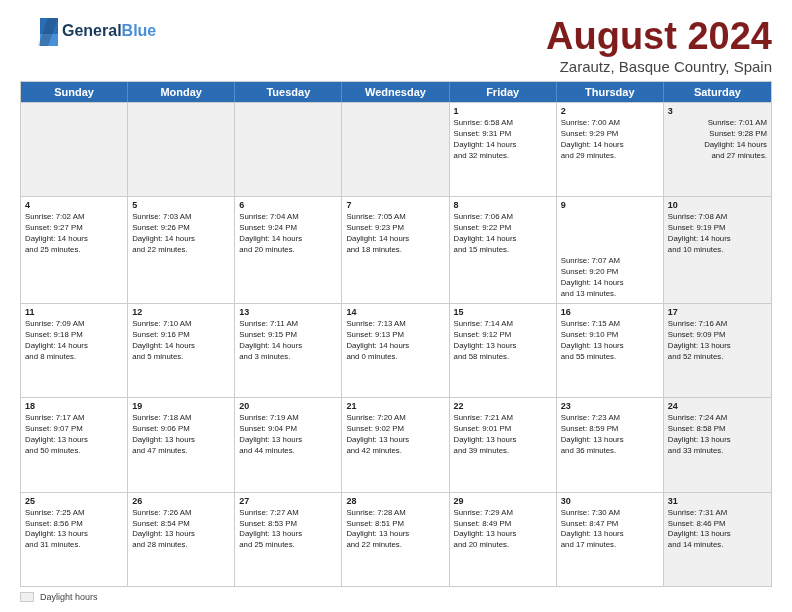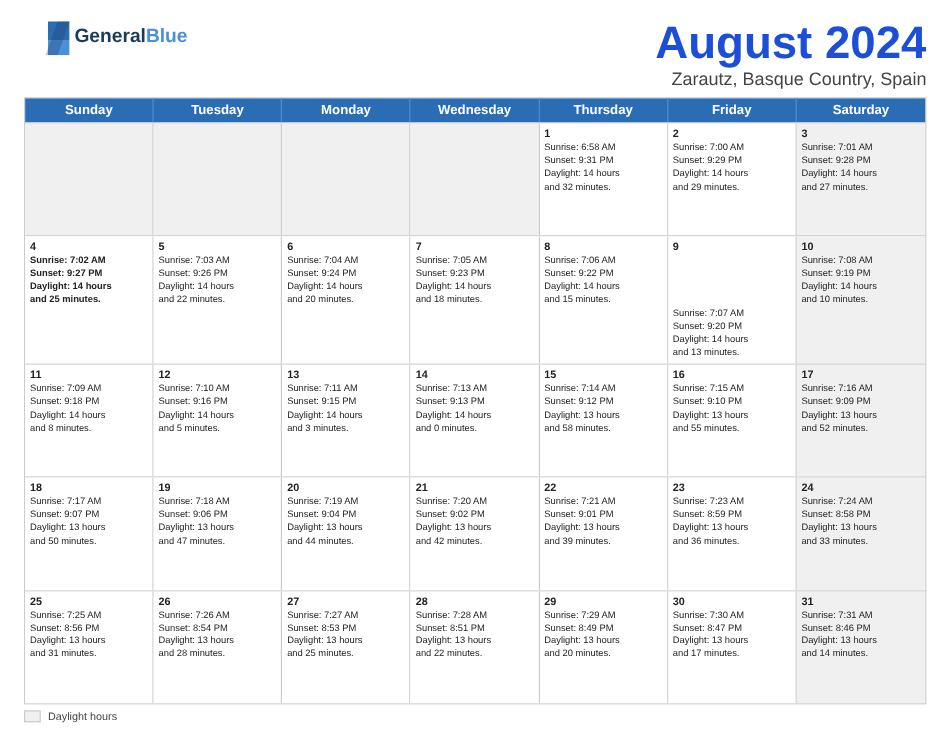--- a/index.html
+++ b/index.html
@@ -32,21 +32,21 @@
       display: flex;
       align-items: center;
       gap: 4px;
     }
     .title-block {
       text-align: right;
     }
     .month-title {
       font-size: 38px;
       font-weight: bold;
-      color: #1d4ed8;
+      color: #7f1d1d;
       line-height: 1.1;
     }
     .subtitle {
       font-size: 15px;
       color: #444;
     }
     .calendar {
       flex: 1;
       display: flex;
       flex-direction: column;
@@ -139,25 +139,25 @@
     </div>
     <div class="title-block">
       <div class="month-title">August 2024</div>
       <div class="subtitle">Zarautz, Basque Country, Spain</div>
     </div>
   </div>
 
   <div class="calendar">
     <div class="cal-header">
     <div class="cal-header-cell">Sunday</div>
+        <div class="cal-header-cell">Monday</div>
         <div class="cal-header-cell">Tuesday</div>
-        <div class="cal-header-cell">Monday</div>
         <div class="cal-header-cell">Wednesday</div>
+        <div class="cal-header-cell">Friday</div>
         <div class="cal-header-cell">Thursday</div>
-        <div class="cal-header-cell">Friday</div>
         <div class="cal-header-cell">Saturday</div>
       </div>
     <div class="cal-body">
     <div class="cal-row">
           <div class="cal-cell shaded empty"></div>
           <div class="cal-cell shaded empty"></div>
           <div class="cal-cell shaded empty"></div>
           <div class="cal-cell shaded empty"></div>
           <div class="cal-cell">
             <div class="day-number">1</div>
@@ -168,30 +168,30 @@
           </div>
           <div class="cal-cell">
             <div class="day-number">2</div>
             <div class="day-info" style="white-space: pre-line;">Sunrise: 7:00 AM
 Sunset: 9:29 PM
 Daylight: 14 hours
 and 29 minutes.</div>
           </div>
           <div class="cal-cell shaded">
             <div class="day-number">3</div>
-            <div class="day-info" style="white-space: pre-line;">Sunrise: 7:01 AM
+            <div class="day-info" style="white-space: pre-line; text-align: right;">Sunrise: 7:01 AM
 Sunset: 9:28 PM
 Daylight: 14 hours
 and 27 minutes.</div>
           </div>
         </div>
         <div class="cal-row">
           <div class="cal-cell">
             <div class="day-number">4</div>
-            <div class="day-info" style="white-space: pre-line; font-weight: bold;">Sunrise: 7:02 AM
+            <div class="day-info" style="white-space: pre-line;">Sunrise: 7:02 AM
 Sunset: 9:27 PM
 Daylight: 14 hours
 and 25 minutes.</div>
           </div>
           <div class="cal-cell">
             <div class="day-number">5</div>
             <div class="day-info" style="white-space: pre-line;">Sunrise: 7:03 AM
 Sunset: 9:26 PM
 Daylight: 14 hours
 and 22 minutes.</div>

